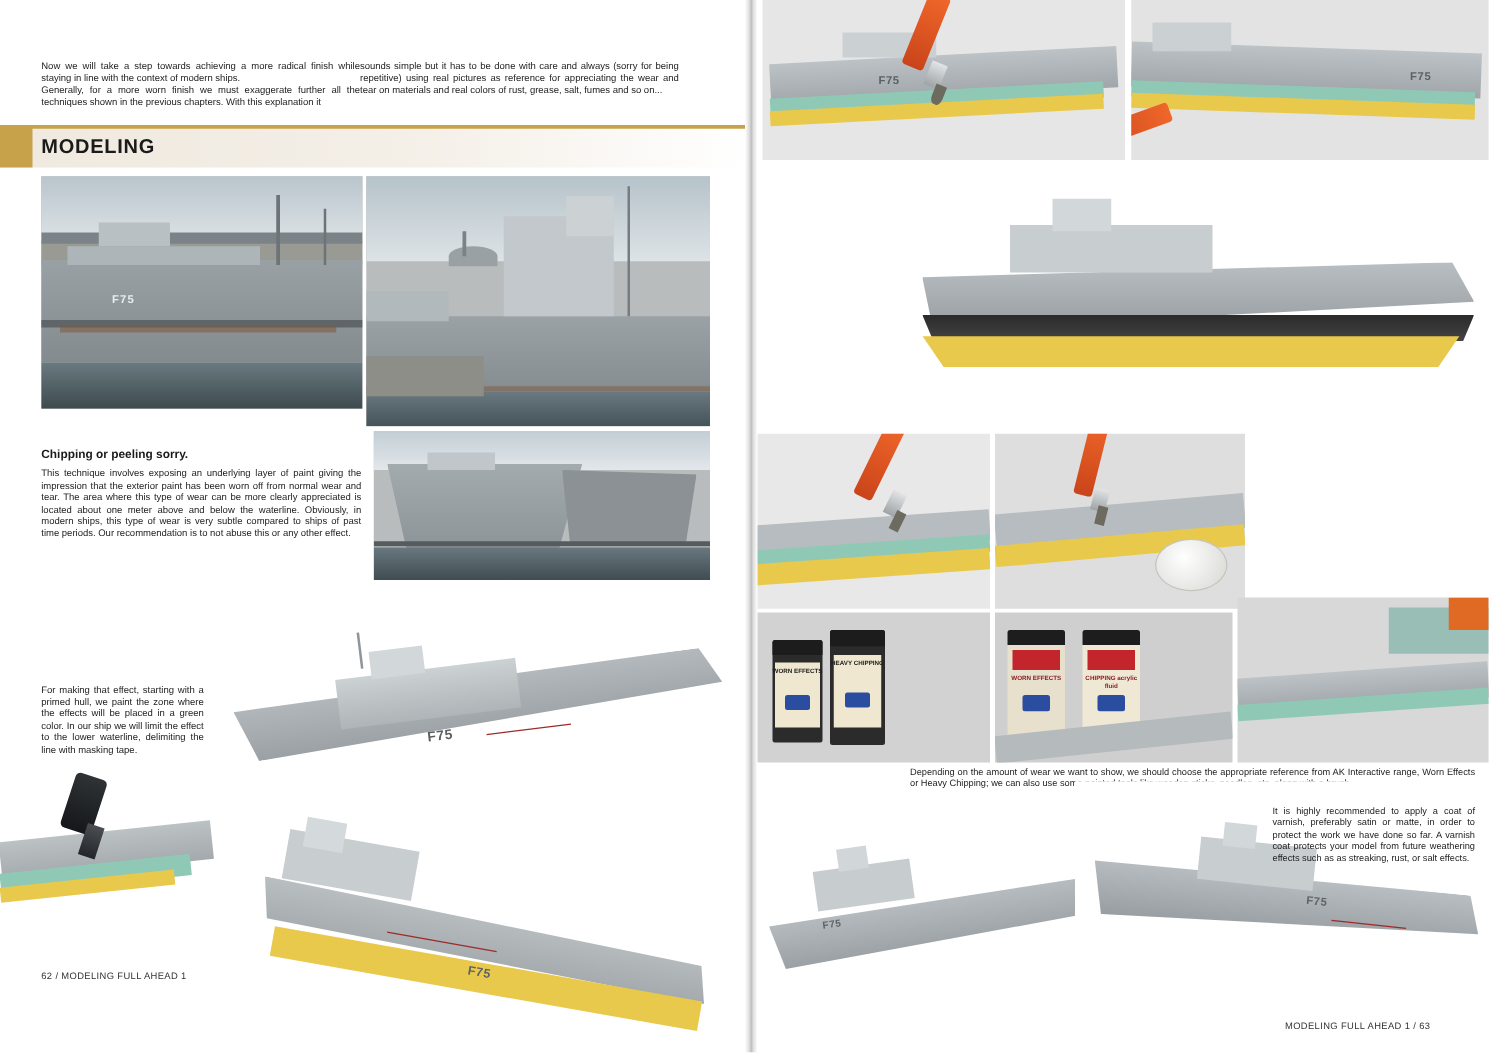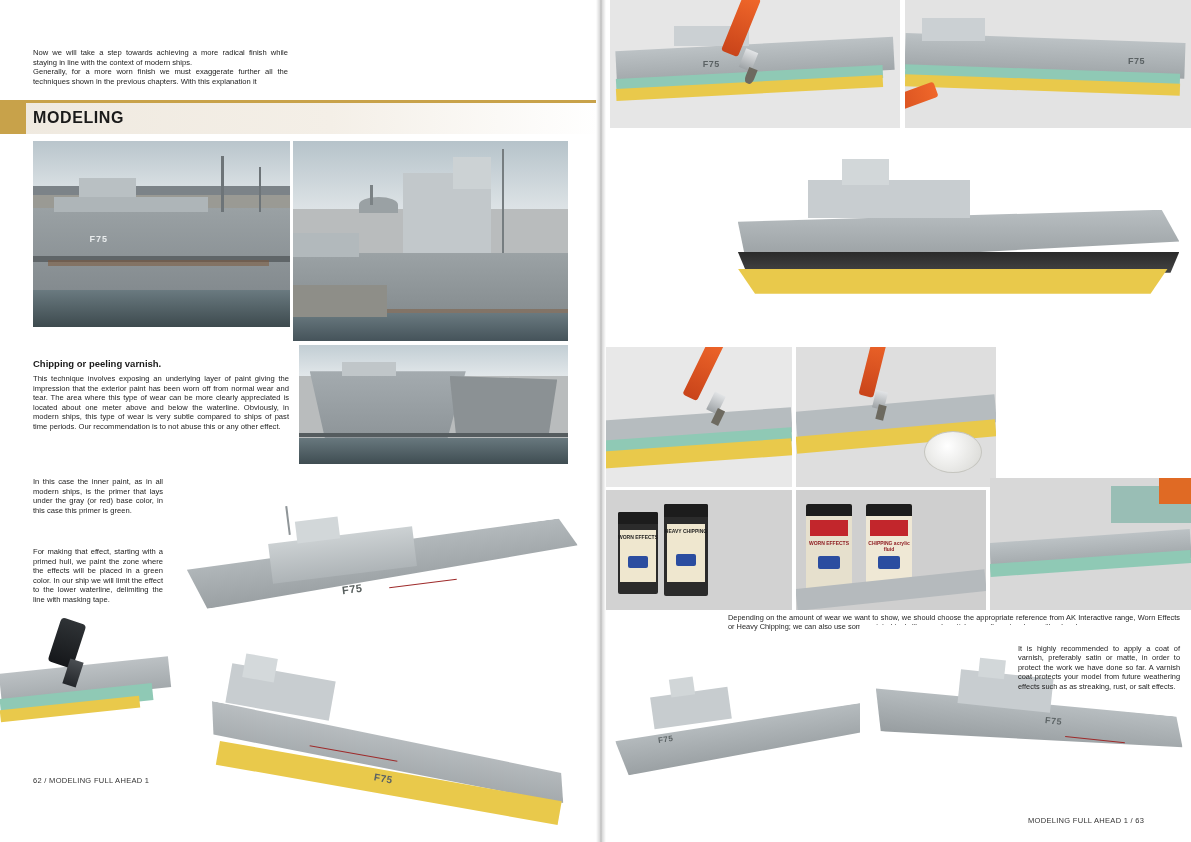--- a/index.html
+++ b/index.html
@@ -83,20 +83,21 @@
 </head>
 <body>
 
 <div class="page">
 
   <div class="left-page">
 
     <div class="intro">
       <div class="col body-text" style="white-space:pre-line;">Now we will take a step towards achieving a more radical finish while staying in line with the context of modern ships.
 Generally, for a more worn finish we must exaggerate further all the techniques shown in the previous chapters. With this explanation it</div>
+      <div class="col body-text">sounds simple but it has to be done with care and always (sorry for being repetitive) using real pictures as reference for appreciating the wear and tear on materials and real colors of rust, grease, salt, fumes and so on...</div>
     </div>
 
     <div class="banner"></div>
     <div class="banner-rule"></div>
     <div class="banner-accent"></div>
     <div class="banner-title">MODELING</div>
 
     <div class="ph" style="left:33px;top:141px;width:257px;height:186px;">
       <div class="sky" style="height:30%;background:linear-gradient(to bottom,#b9c5cc,#dfe5e8);"></div>
       <div class="quay" style="left:0;top:28%;width:100%;height:10%;background:#9a9a94;"></div>
@@ -130,25 +131,24 @@
       <div class="sky" style="height:26%;background:linear-gradient(to bottom,#c2ced4,#e2e7ea);"></div>
       <div class="hull" style="left:4%;top:22%;width:58%;height:58%;background:linear-gradient(to bottom,#a4abaf,#8d9498);
            clip-path:polygon(0 0,100% 0,88% 100%,10% 100%);"></div>
       <div class="hull2" style="left:56%;top:26%;width:40%;height:50%;clip-path:polygon(0 0,100% 6%,92% 100%,6% 100%);"></div>
       <div class="lite" style="left:16%;top:14%;width:20%;height:12%;background:#c0c6c9;"></div>
       <div class="water" style="height:22%;background:linear-gradient(to bottom,#68787e,#3f4d52);"></div>
       <div class="dark" style="left:0;top:74%;width:100%;height:3%;background:#555c5f;"></div>
     </div>
 
     <div style="position:absolute;left:33px;top:358px;width:256px;">
-      <div style="font-size:9.5px;font-weight:bold;margin-bottom:5px;">Chipping or peeling varnish.</div>
+      <div style="font-size:9.5px;font-weight:bold;margin-bottom:5px;">Chipping or peeling sorry.</div>
       <div class="body-text">This technique involves exposing an underlying layer of paint giving the impression that the exterior paint has been worn off from normal wear and tear. The area where this type of wear can be more clearly appreciated is located about one meter above and below the waterline. Obviously, in modern ships, this type of wear is very subtle compared to ships of past time periods. Our recommendation is to not abuse this or any other effect.</div>
     </div>
 
-    <div class="body-text" style="position:absolute;left:33px;top:477px;width:130px;">In this case the inner paint, as in all modern ships, is the primer that lays under the gray (or red) base color, in this case this primer is green.</div>
 
     <div class="body-text" style="position:absolute;left:33px;top:547px;width:130px;">For making that effect, starting with a primed hull, we paint the zone where the effects will be placed in a green color. In our ship we will limit the effect to the lower waterline, delimiting the line with masking tape.</div>
 
     <div class="mp" style="left:168px;top:470px;width:425px;height:180px;background:#ffffff;">
       <div class="shipbody" style="left:5%;top:52%;width:92%;height:26%;
            background:linear-gradient(to bottom,#b3b9bc,#9aa0a3);
            transform:rotate(-7deg);transform-origin:left center;
            clip-path:polygon(0 12%,96% 0,100% 62%,4% 100%);"></div>
       <div class="sup" style="left:24%;top:36%;width:34%;height:22%;transform:rotate(-7deg);
            background:linear-gradient(to bottom,#ccd1d3,#aeb4b7);"></div>

